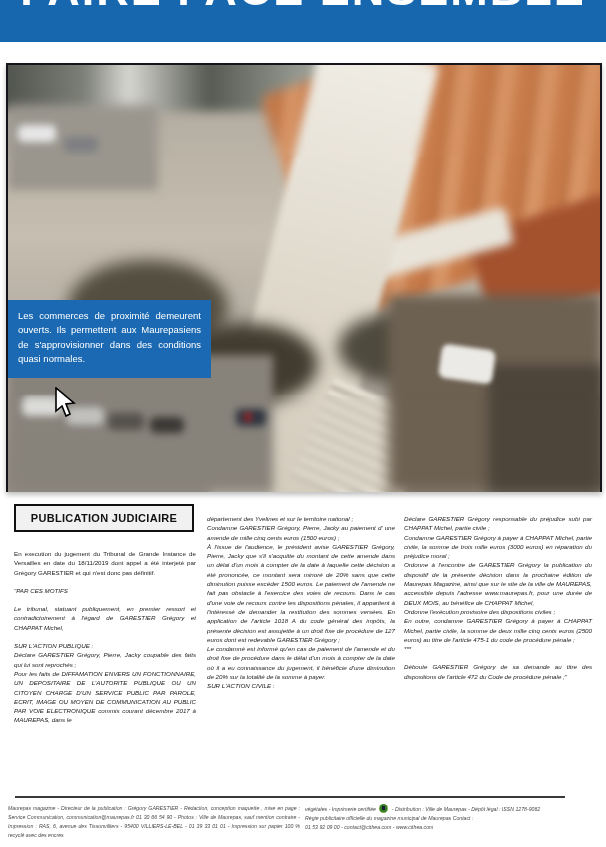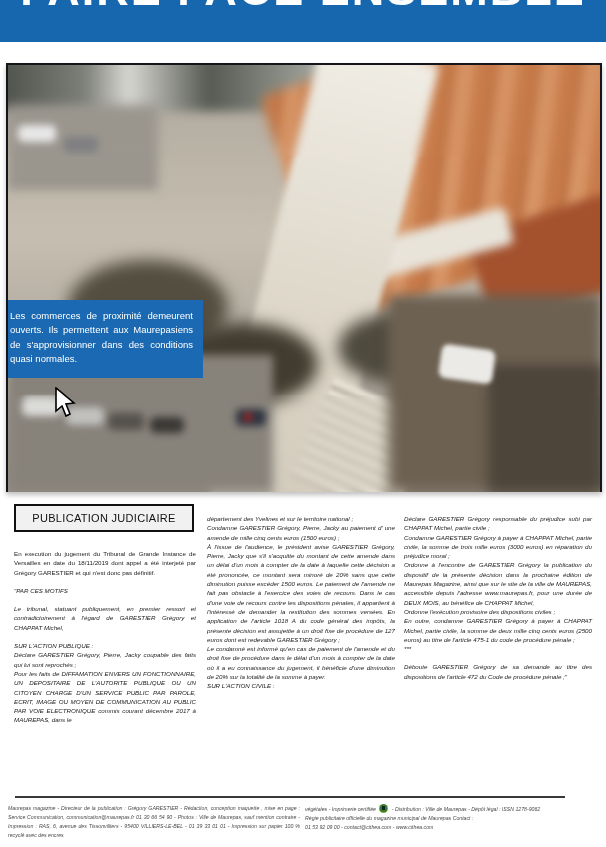--- a/index.html
+++ b/index.html
@@ -44,29 +44,29 @@
   .ph-rbdark{left:480px;top:300px;width:114px;height:127px;filter:blur(6px);background:#4d443a;}
   .ph-van{left:432px;top:282px;width:54px;height:34px;border-radius:7px;transform:rotate(8deg);filter:blur(2px);background:#eceae6;}
   .ph-blurtop{left:0;top:0;width:592px;height:92px;backdrop-filter:blur(3px);}
   .ph-blurbot{left:0;top:330px;width:592px;height:97px;backdrop-filter:blur(3px);}
 
   
   .photo-title{position:absolute;left:84px;top:50px;width:172px;padding:9px 8px 10px 12px;
         background:rgba(244,244,243,0.66);}
   .photo-title div{color:#121212;font-weight:bold;font-size:14px;line-height:1.42;
         letter-spacing:0px;transform:scaleX(.84);transform-origin:left center;white-space:nowrap;}
-  .caption-box{position:absolute;left:0;top:235px;width:183px;padding:9px 10px 12px 2px;background:#1a69b2;}
+  .caption-box{position:absolute;left:0;top:235px;width:183px;padding:9px 10px 12px 10px;background:#1a69b2;}
   .caption-box p{margin:0;color:#ffffff;font-size:9.5px;line-height:1.5;text-align:justify;}
 
   .cursor{position:absolute;left:46px;top:322px;width:22px;height:30px;}
 
   
   .heading-box{position:absolute;left:14px;top:504px;width:176px;height:24px;
         border:2px solid #111;background:#f1f1f1;display:flex;align-items:center;justify-content:center;}
-  .heading-box span{font-weight:normal;font-size:11px;color:#111;letter-spacing:.3px;}
+  .heading-box span{font-weight:bold;font-size:11px;color:#111;letter-spacing:.3px;}
 
   .col{position:absolute;width:182px;font-size:6.2px;line-height:1.5;color:#222;text-align:justify;}
   .col1{left:14px;top:549px;}
   .col2{left:207px;top:514px;width:188px;}
   .col3{left:404px;top:514px;width:188px;}
   .para{margin:0;}
   .para.it{font-style:italic;}
   .para.gap{margin-top:9px;}
 
   

